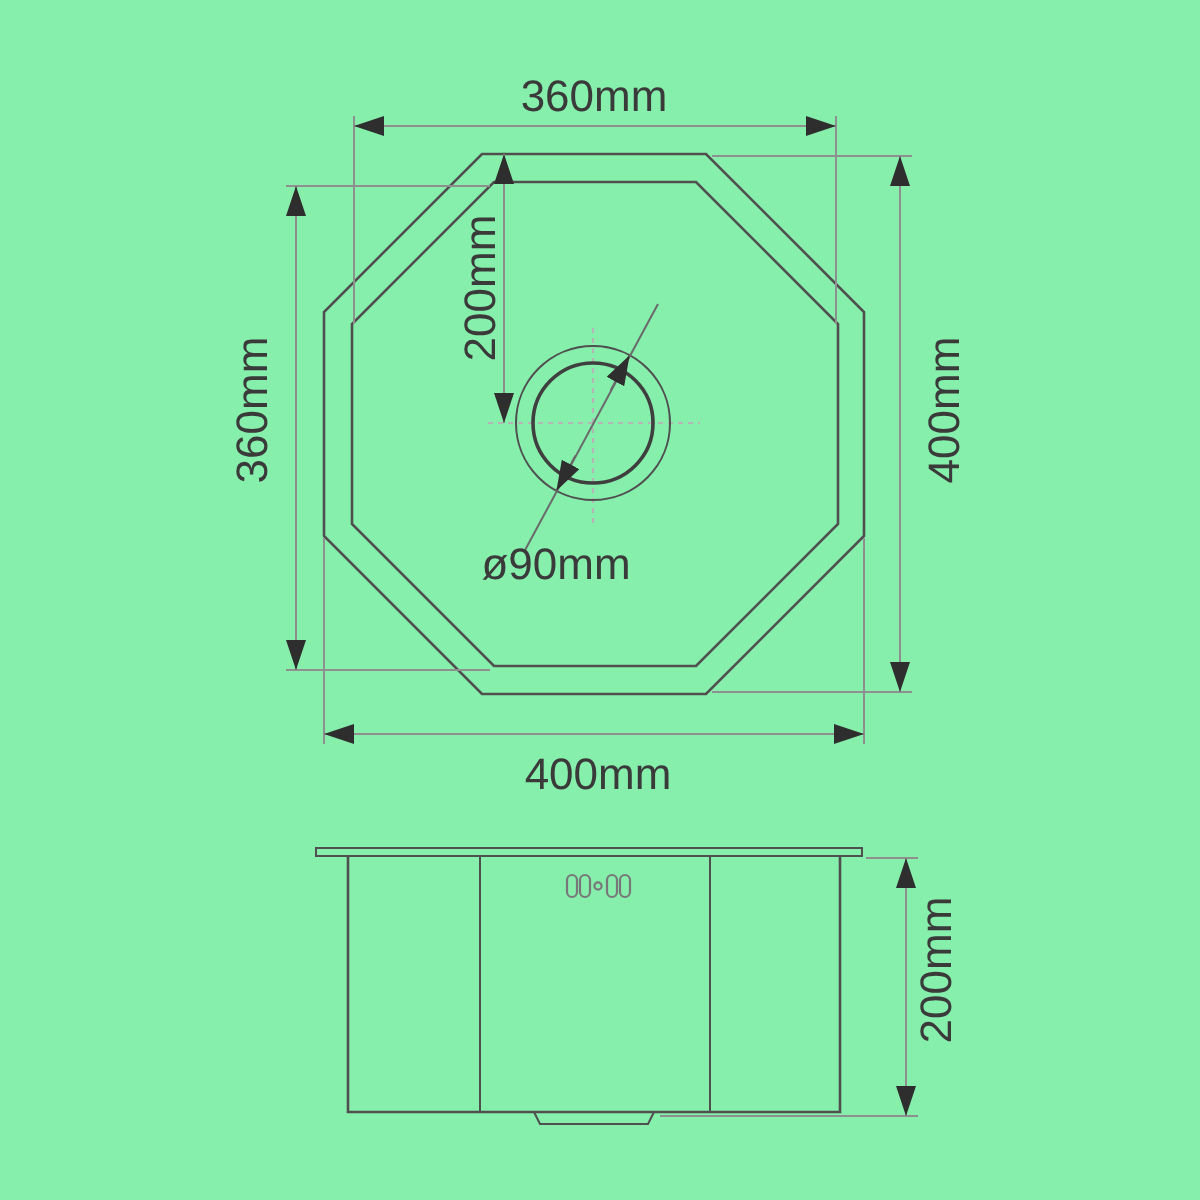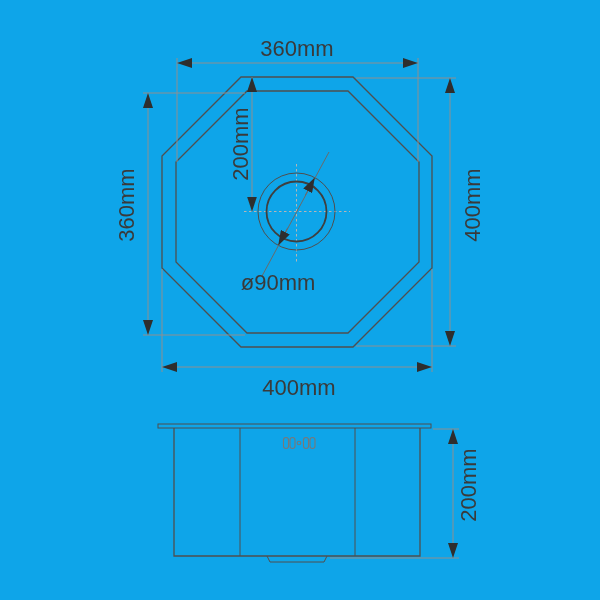--- a/index.html
+++ b/index.html
@@ -7,21 +7,21 @@
     padding: 0;
     background: #ffffff;
     width: 600px;
     height: 600px;
     font-family: "Liberation Sans", sans-serif;
   }
   .canvas {
     position: relative;
     width: 600px;
     height: 600px;
-    background: #0ea5e9;
+    background: #86efac;
     overflow: hidden;
   }
   svg { display: block; }
 
   .outline   { stroke: #4f4f4f; stroke-width: 1.3; fill: none; }
   .outline-thin { stroke: #4f4f4f; stroke-width: 1; fill: none; }
   .bowl-circle-inner { stroke: #3f3f3f; stroke-width: 1.8; fill: none; }
   .dim-line  { stroke: #8f8f8f; stroke-width: 1; fill: none; }
   .ext-line  { stroke: #8f8f8f; stroke-width: 1; fill: none; }
   .leader    { stroke: #6a6a6a; stroke-width: 1; fill: none; }

